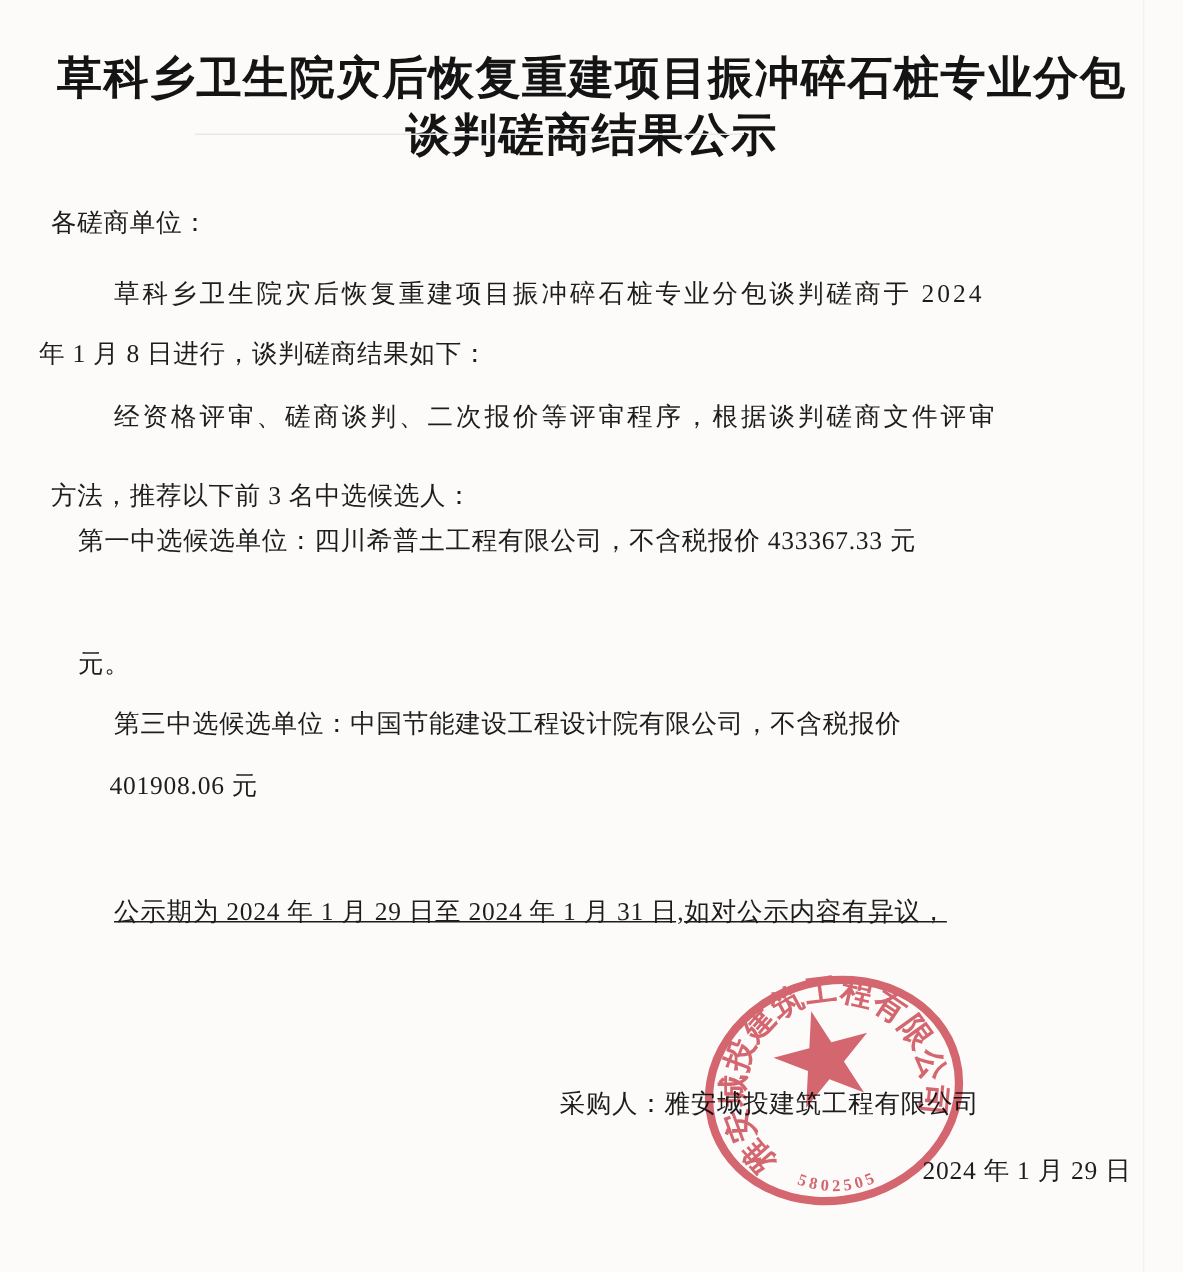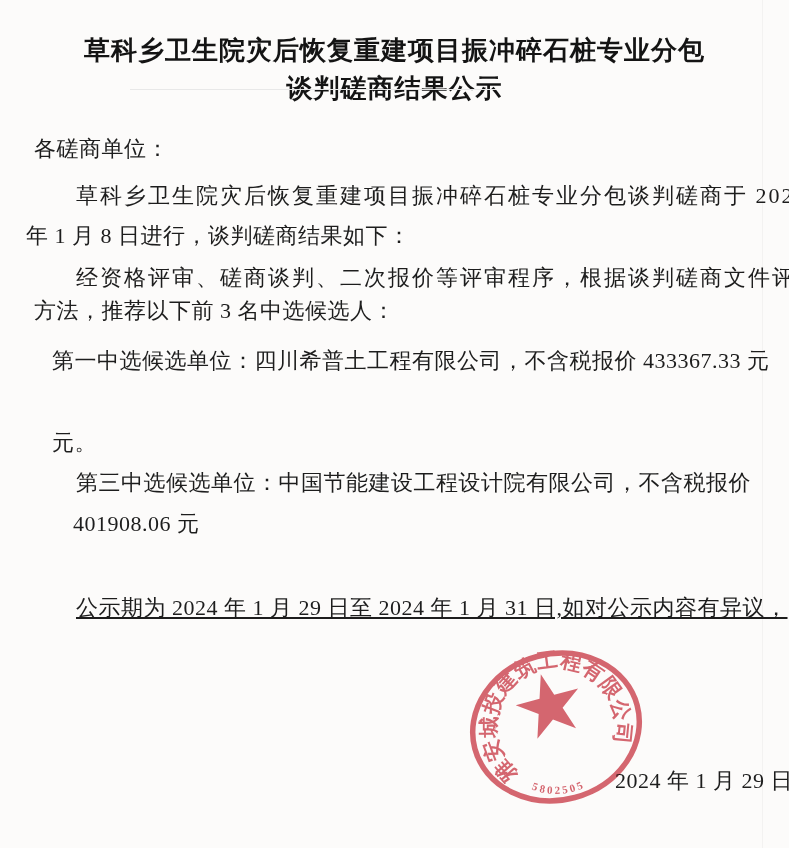--- a/index.html
+++ b/index.html
@@ -10,31 +10,31 @@
     color:#1d1d1d;
   }
   .scan-streak {
     position:absolute; top:0; width:1px; height:100%;
     background:rgba(0,0,0,0.035);
   }
   .title {
     position:absolute; top:14px; left:0; width:789px;
     text-align:center;
     font-family:"Liberation Sans","DejaVu Sans",sans-serif;
-    font-weight:bold; font-size:26px; line-height:38px;
+    font-weight:bold; font-size:30px; line-height:38px;
     letter-spacing:1px; color:#141414;
   }
   .title span { display:block; }
   .title-rule {
     position:absolute; left:130px; top:89px; width:366px; height:1px;
     background:#e8e8e8;
   }
   .ln {
     position:absolute; white-space:nowrap;
-    font-size:22px; line-height:30px; letter-spacing:0.5px;
+    font-size:17px; line-height:30px; letter-spacing:0.5px;
   }
   .ls2 { letter-spacing:2px; }
   .seal {
     position:absolute; left:452px; top:645px; width:212px; height:172px;
     mix-blend-mode:multiply; opacity:0.82; pointer-events:none;
   }
   .seal text { font-family:"Liberation Serif","DejaVu Serif",serif; font-weight:bold; }
 </style>
 </head>
 <body>
@@ -49,31 +49,32 @@
   </h1>
 
   <div class="title-rule"></div>
 
   <div class="ln" style="left:34px; top:134px;">各磋商单位：</div>
 
   <div class="ln ls2" style="left:76px; top:181px;">草科乡卫生院灾后恢复重建项目振冲碎石桩专业分包谈判磋商于 2024</div>
   <div class="ln" style="left:26px; top:221px;">年 1 月 8 日进行，谈判磋商结果如下：</div>
 
   <div class="ln ls2" style="left:76px; top:263px;">经资格评审、磋商谈判、二次报价等评审程序，根据谈判磋商文件评审</div>
-  <div class="ln" style="left:34px; top:296px;">方法，推荐以下前 3 名中选候选人：</div>
+  <div class="ln" style="left:34px; top:316px;">方法，推荐以下前 3 名中选候选人：</div>
 
   <div class="ln" style="left:52px; top:346px;">第一中选候选单位：四川希普土工程有限公司，不含税报价 433367.33 元</div>
 
   <div class="ln" style="left:52px; top:428px;">元。</div>
 
   <div class="ln" style="left:60px; top:468px;margin-left:16px;">第三中选候选单位：中国节能建设工程设计院有限公司，不含税报价</div>
   <div class="ln" style="left:73px; top:509px;">401908.06 元</div>
 
   <div class="ln" style="left:76px; top:593px;text-decoration:underline;">公示期为 2024 年 1 月 29 日至 2024 年 1 月 31 日,如对公示内容有异议，</div>
 
+  <div class="ln" style="left:373px; top:721px;">采购人：雅安城投建筑工程有限公司</div>
   <div class="ln" style="left:567px; top:766px;margin-left:48px;">2024 年 1 月 29 日</div>
 
   <svg class="seal" viewBox="0 0 212 172" aria-hidden="true">
     <defs>
       <path id="seal-name-arc" d="M 58 120.6 A 60 60 0 1 1 150 120.6" fill="none"></path>
       <path id="seal-serial-arc" d="M 60.9 133.3 A 67 67 0 0 0 115.6 148" fill="none"></path>
     </defs>
     <g transform="rotate(-15 104 82)">
       <ellipse cx="104" cy="82" rx="84" ry="73" fill="none" stroke="#cf4652" stroke-width="5.5"></ellipse>
       <polygon points="103,27 110.6,50.5 135.3,50.5 115.4,65 123,88.5 103,74 83,88.5 90.6,65 70.7,50.5 95.4,50.5" fill="#cf4652"></polygon>

